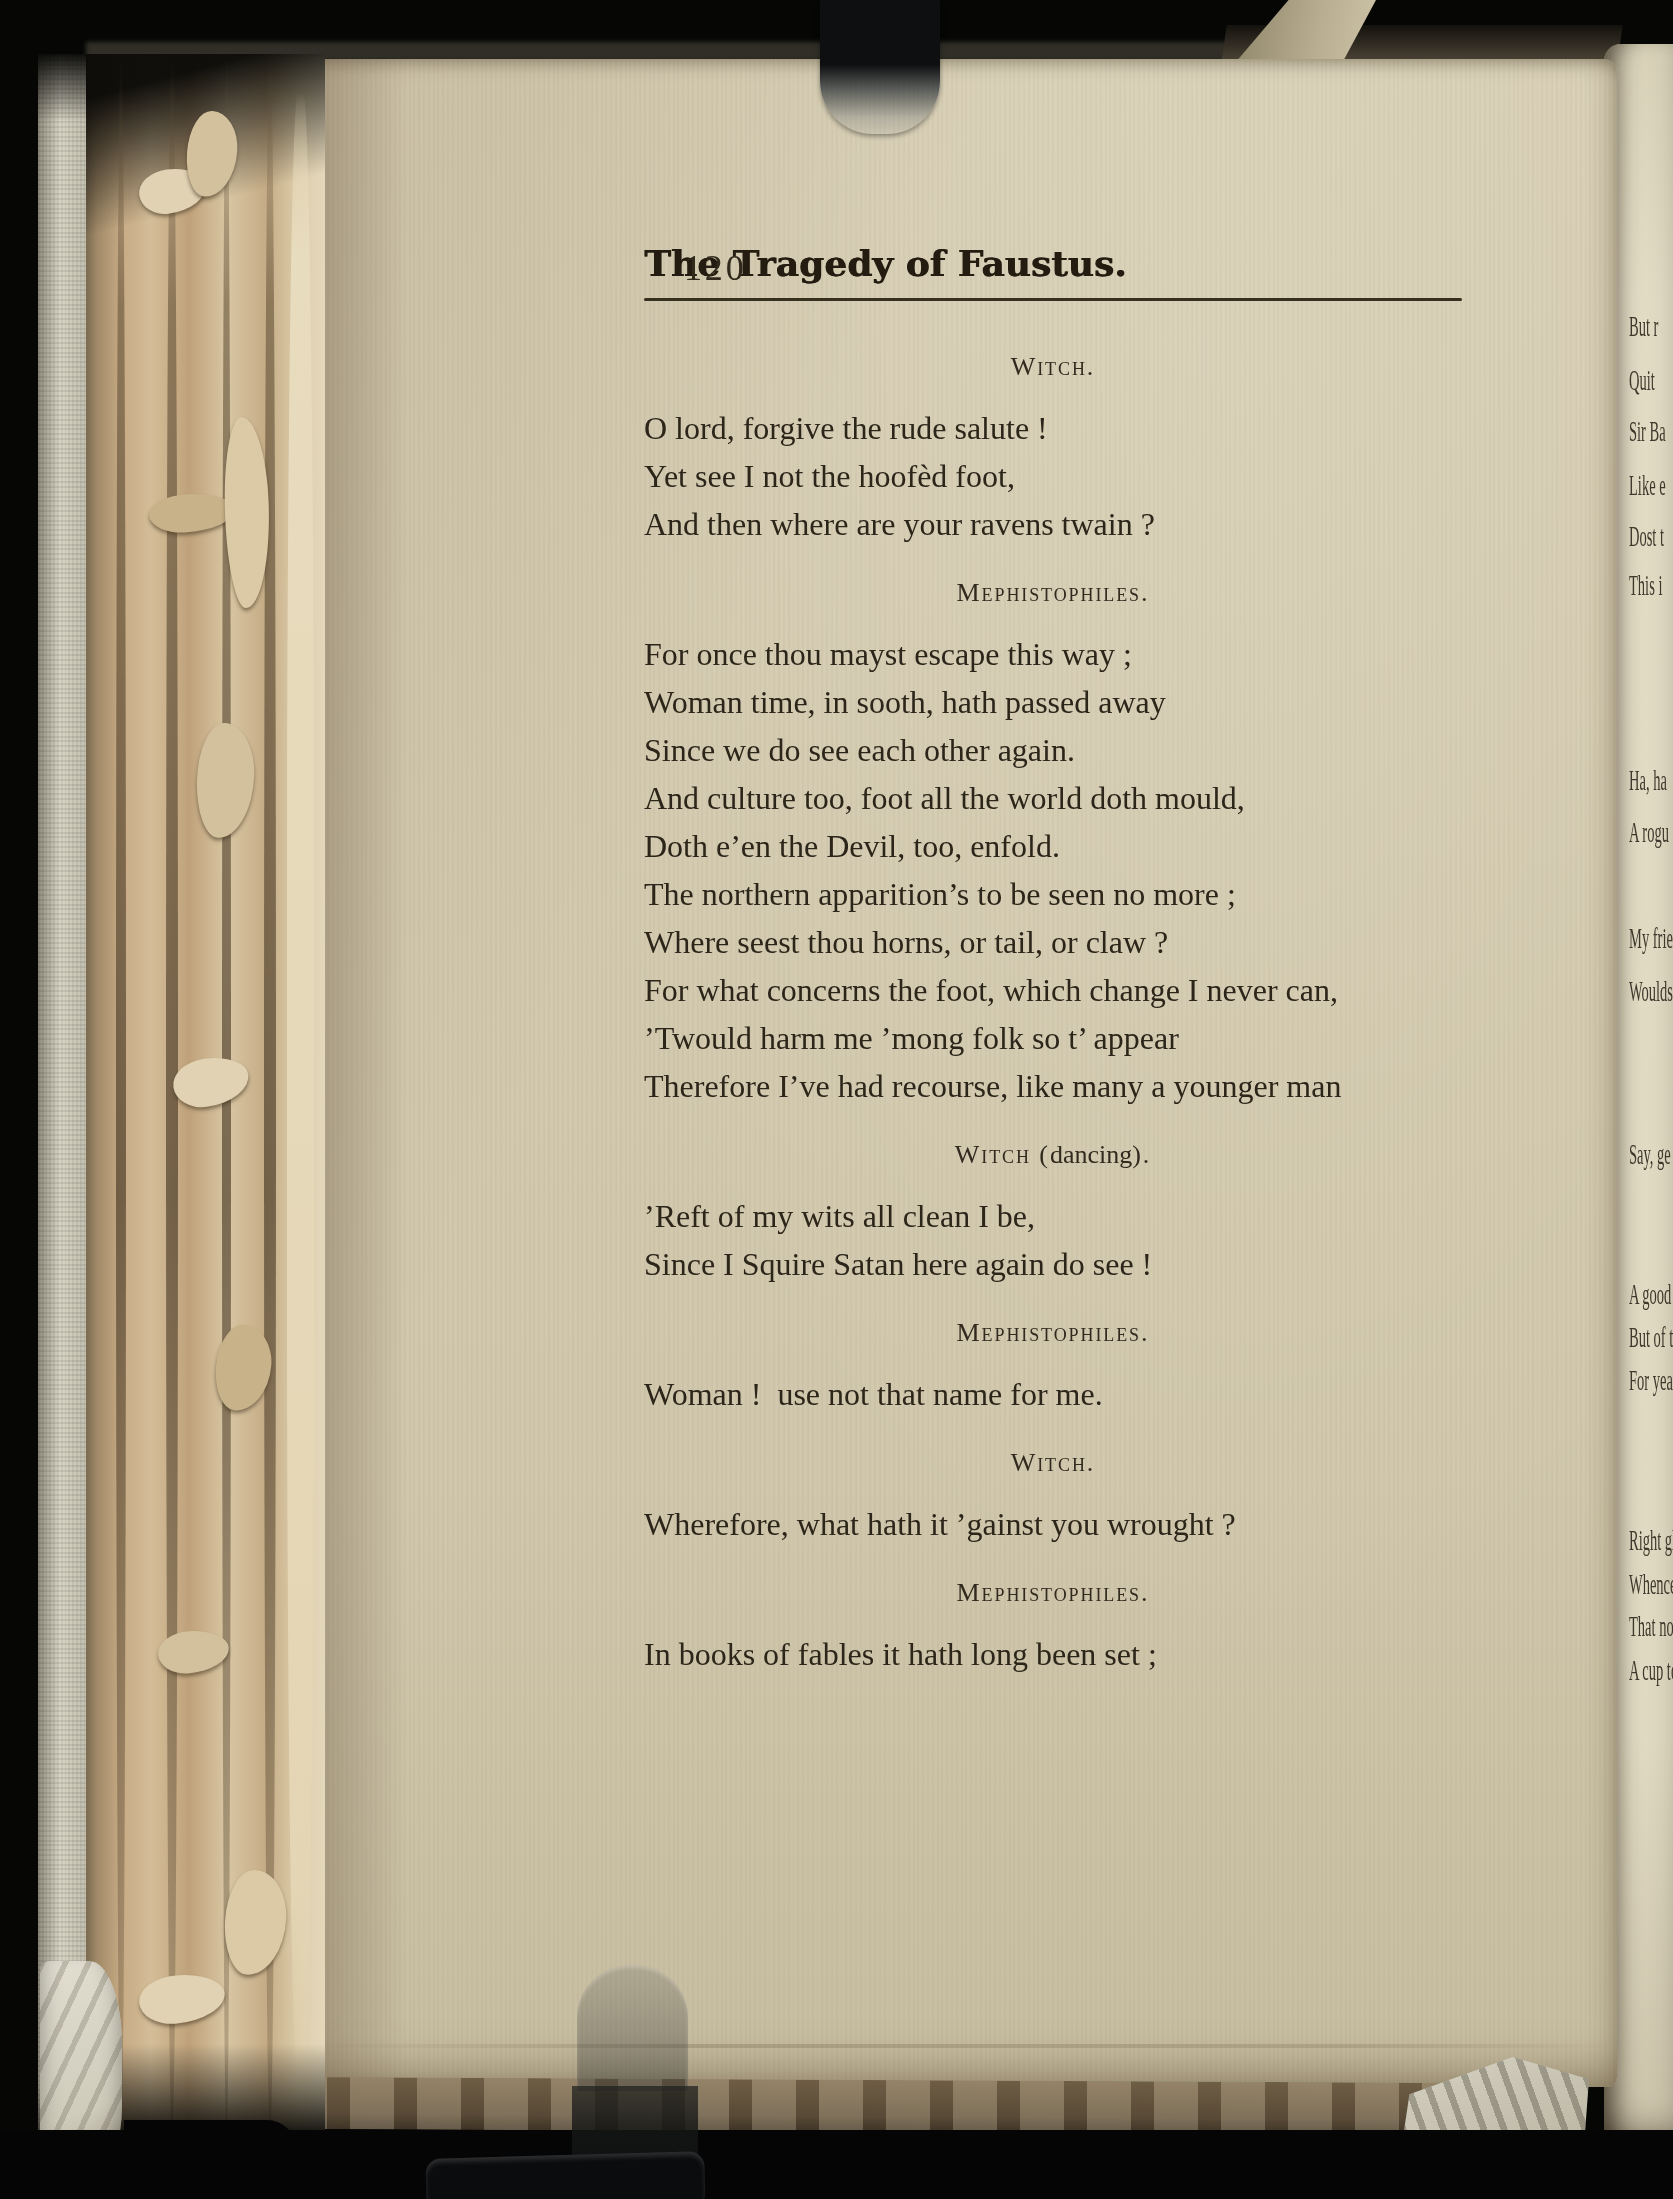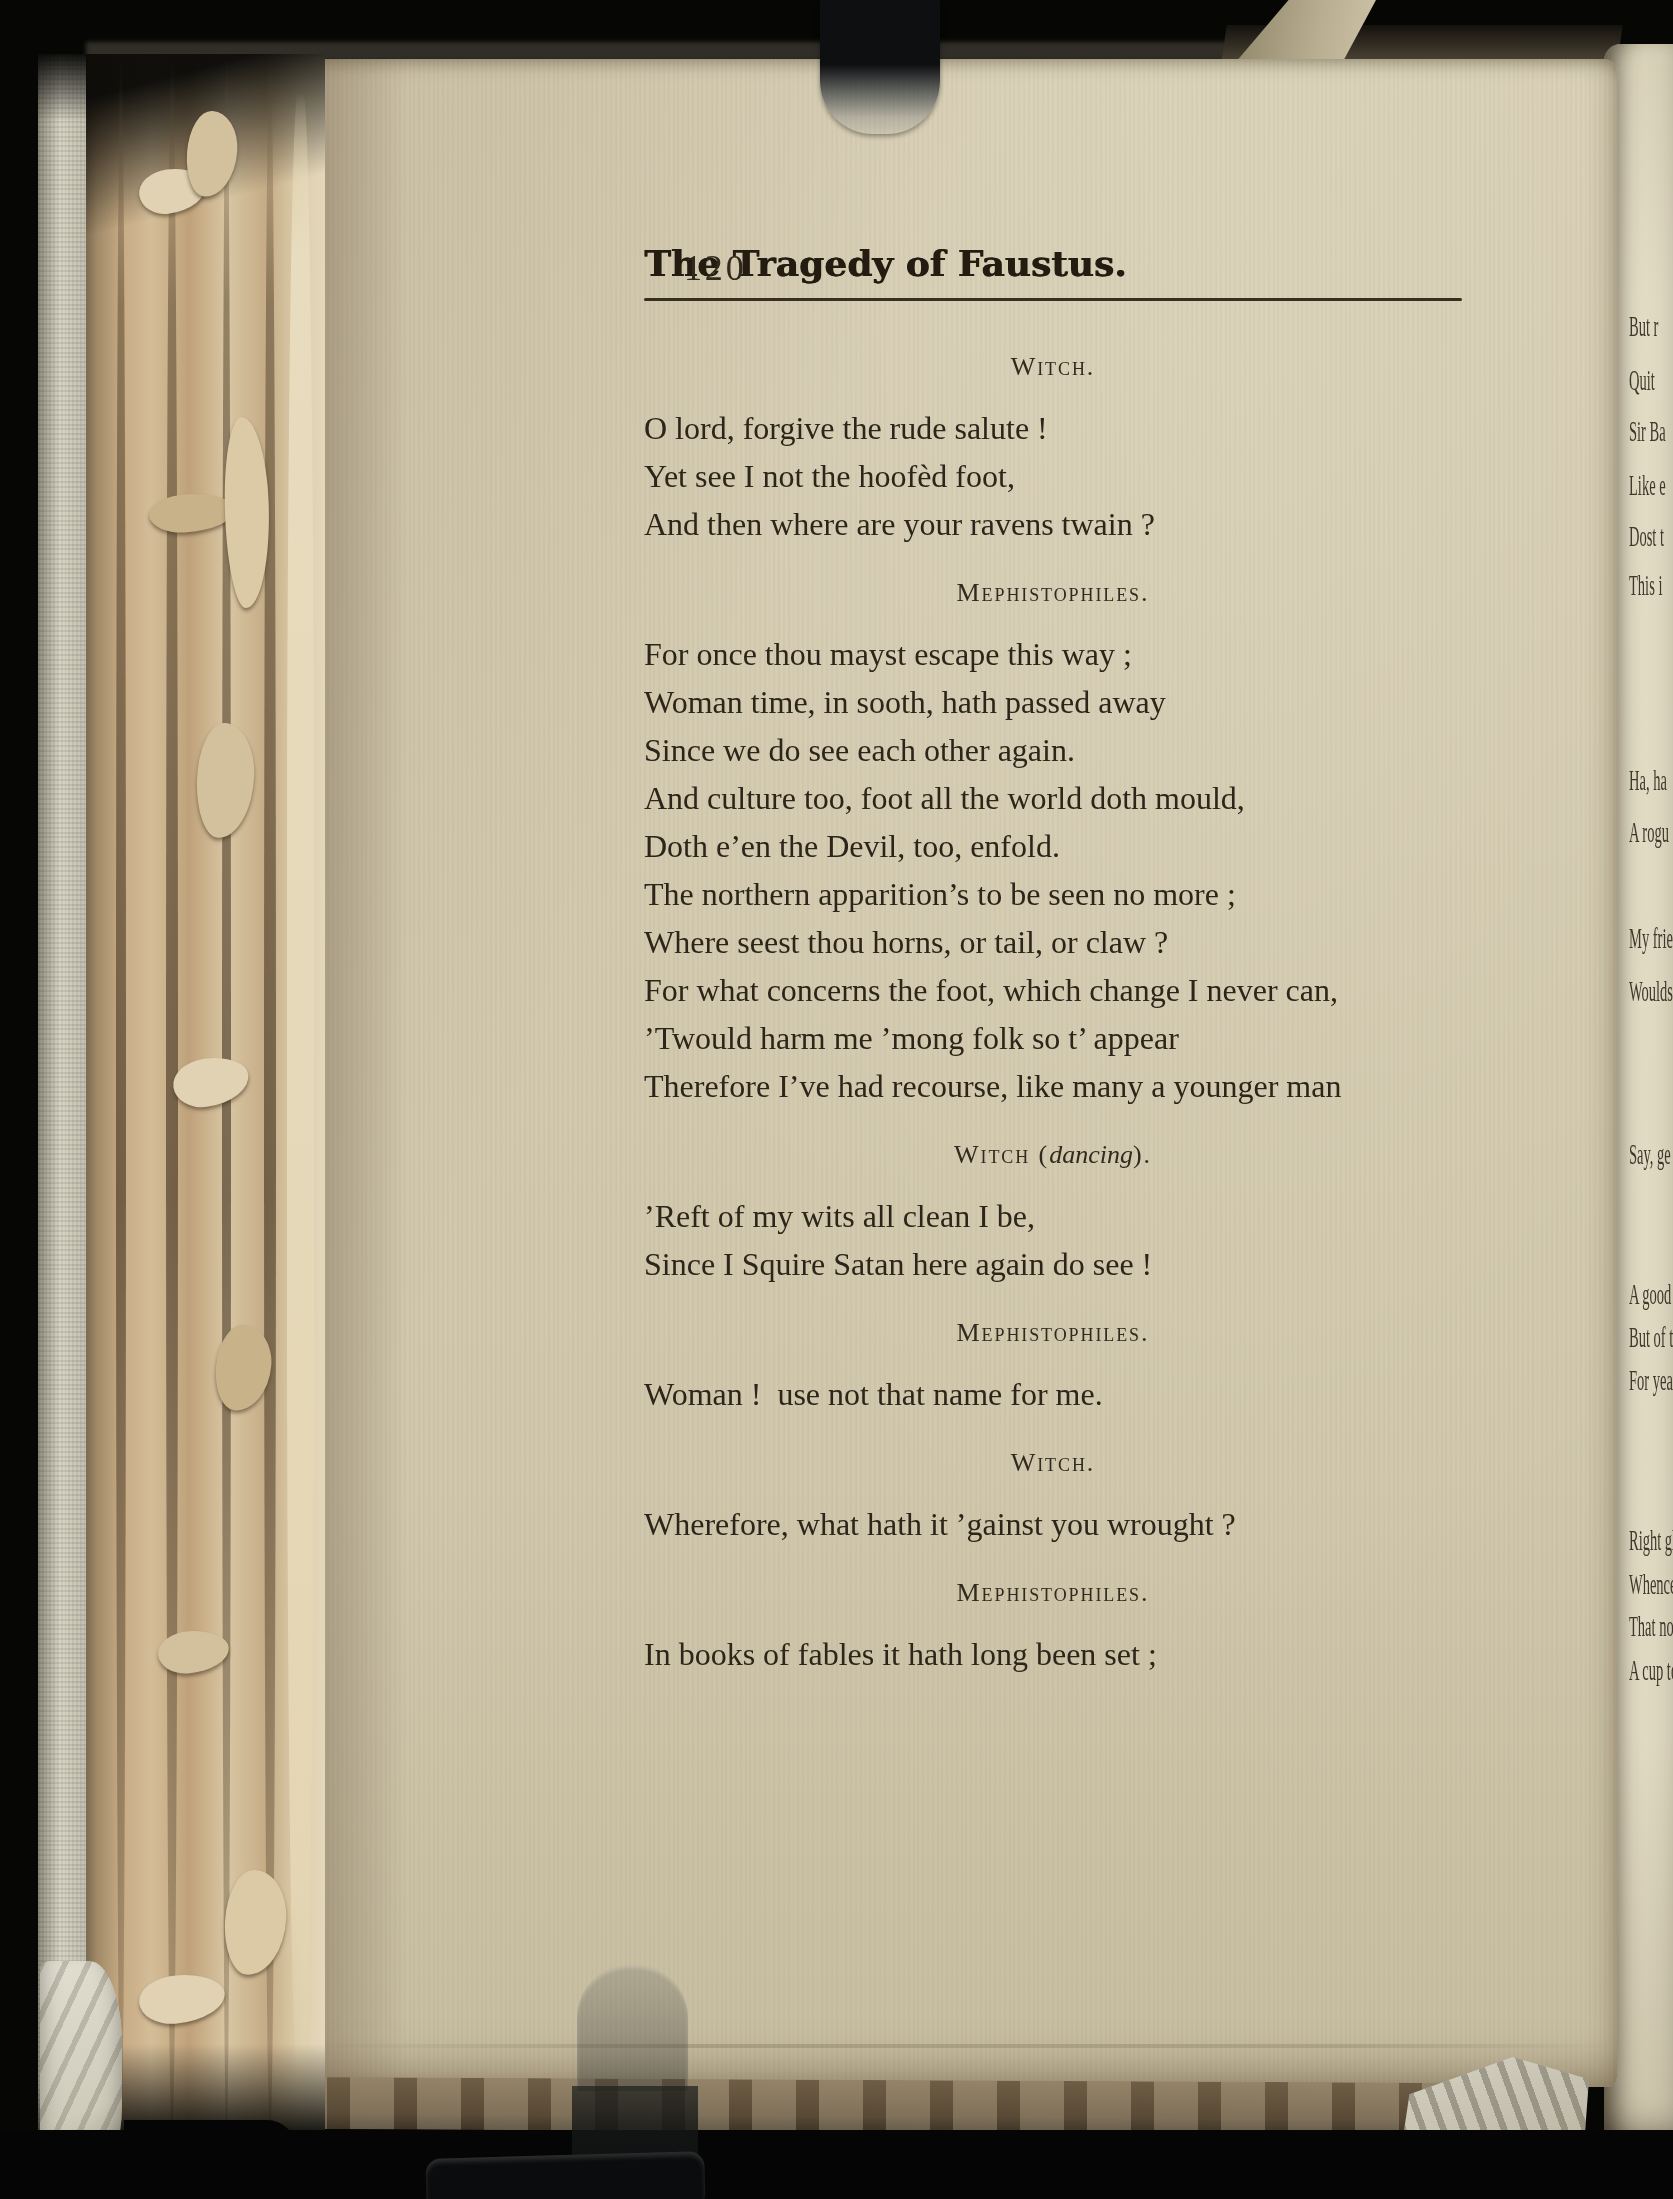--- a/index.html
+++ b/index.html
@@ -62,21 +62,21 @@
     padding:182px 155px 0 365px;box-sizing:border-box;color:#2d261b;}
   .hdr{position:relative;height:44px;}
   .pgnum{position:absolute;left:1.9px;top:5.7px;font-size:36px;letter-spacing:2.9px;color:#31291c;margin-left:38px;}
   .runtitle{display:block;text-align:left;font-family:"DejaVu Serif",serif;font-weight:bold;
     font-size:36px;line-height:44px;color:#241c10;text-shadow:0.7px 0 0 currentColor;}
   .rule{margin-top:13.4px;height:2.9px;background:#37301f;border-radius:1.9px;}
   .speaker{font-variant:small-caps;text-transform:lowercase;text-align:center;
     font-size:26px;line-height:36px;letter-spacing:1.9px;margin-top:27px;color:#322a1e;}
   .speaker::first-letter{text-transform:uppercase;}
   .speaker.first{margin-top:48px;}
-  .dir{font-variant:normal;text-transform:none;font-style:italic;letter-spacing:0;}
+  .dir{font-variant:normal;text-transform:none;letter-spacing:0;}
   .stanza{margin-top:19px;}
   .vline{font-size:32px;line-height:48px;white-space:pre-wrap;color:#2c2519;}
 
   
   .facing-strip{position:absolute;left:1604px;top:44px;width:70px;height:2114px;overflow:hidden;
     border-radius:17px 0 0 25px;
     background:linear-gradient(180deg,#d9d2b9,#e3dcc5 12%,#e1dac2 80%,#c9c1a8);
     box-shadow:inset 25px 0 23px -13.4px rgba(35,26,14,.65),inset 0 -38px 38px -19px rgba(35,26,14,.7);}
   .frag{position:absolute;left:25px;font-size:29px;color:#3f382c;white-space:nowrap;
     transform:scaleX(.5);transform-origin:left top;}

